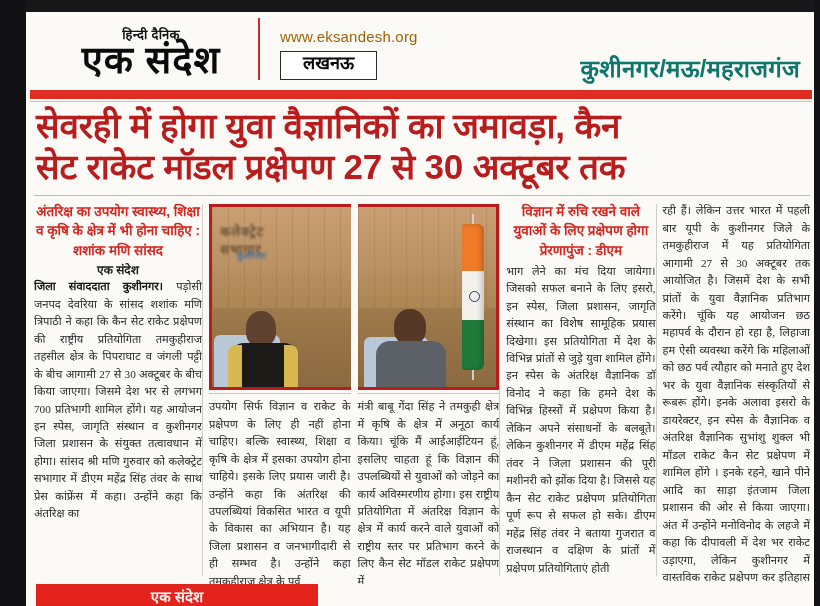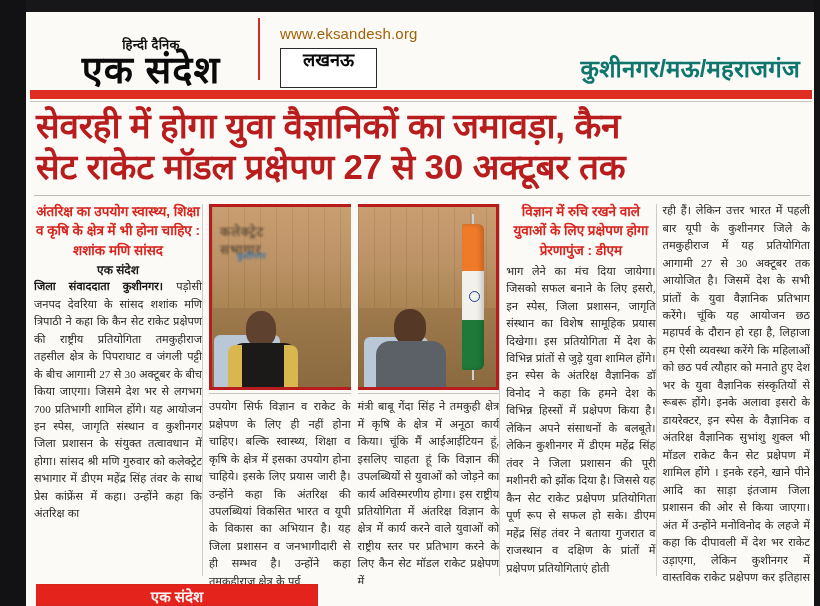--- a/index.html
+++ b/index.html
@@ -53,21 +53,21 @@
     background: #fbfaf7;
   }
 
   
   .masthead {
     position: relative;
     height: 76px;
     padding: 4px 10px 0 10px;
     box-sizing: border-box;
     display: flex;
-    align-items: flex-end;
+    align-items: center;
   }
   .masthead-left {
     width: 230px;
     position: relative;
     text-align: center;
     padding-top: 2px;
   }
   .tagline {
     font-family: "Liberation Sans", sans-serif;
     font-weight: bold;
@@ -104,21 +104,21 @@
     font-family: "Liberation Sans", sans-serif;
     font-size: 15px;
     color: #a16207;
     letter-spacing: 0.2px;
     margin-bottom: 6px;
     white-space: nowrap;
   }
   .edition-box {
     border: 1.5px solid #2b2b2b;
     display: inline-block;
-    padding: 2px 22px 16px 22px;
+    padding: 2px 22px 6px 22px;
     font-family: "Liberation Sans", sans-serif;
     font-weight: bold;
     font-size: 18px;
     color: #0a0a0a;
     background: #fff;
     line-height: 1.1;
   }
   .masthead-right {
     flex: 1;
     text-align: right;

